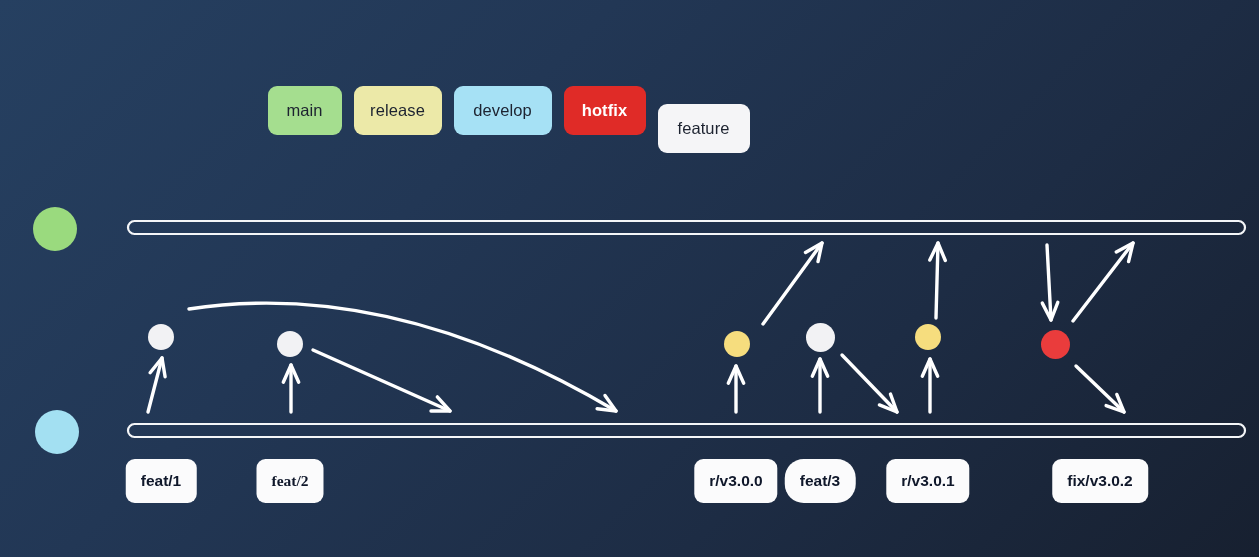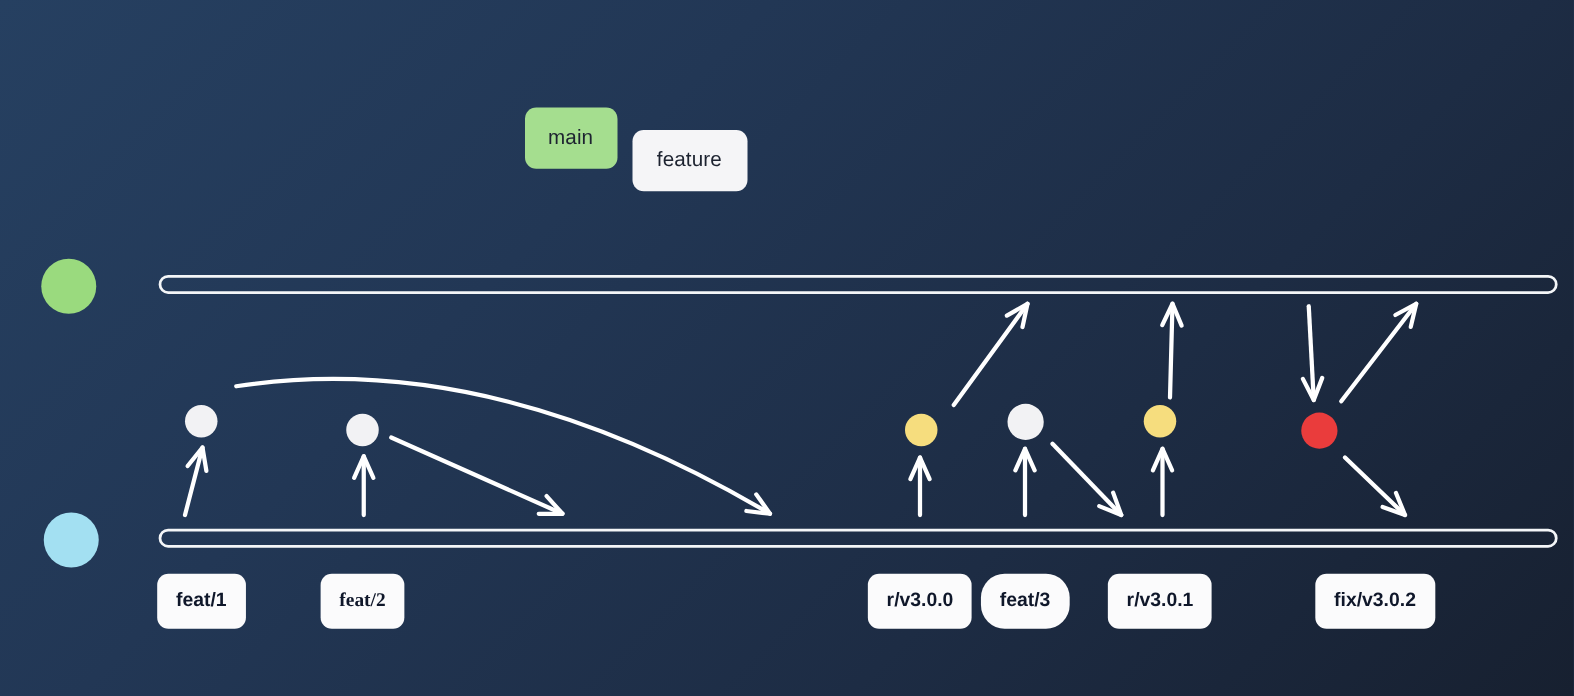--- a/index.html
+++ b/index.html
@@ -109,20 +109,23 @@
     stroke-linejoin: round;
   }
 </style>
 </head>
 <body>
 
 <div id="stage" style="background: linear-gradient(135deg, rgb(38, 64, 97) 0%, rgb(34, 55, 85) 34%, rgb(29, 44, 68) 68%, rgb(23, 32, 48) 100%);">
 
   <div id="legend">
       <div class="legend-chip" style="background: rgb(165, 222, 143); color: rgb(29, 35, 48); width: 74px;">main</div>
+      <div class="legend-chip" style="background: rgb(236, 233, 168); color: rgb(29, 35, 48); width: 88px;">release</div>
+      <div class="legend-chip" style="background: rgb(166, 225, 245); color: rgb(29, 35, 48); width: 98px;">develop</div>
+      <div class="legend-chip bold" style="background: rgb(224, 43, 39); color: rgb(255, 255, 255); width: 82px;">hotfix</div>
       <div class="legend-chip" style="background: rgb(245, 245, 247); color: rgb(29, 35, 48); width: 92px; margin-top: 36px;">feature</div>
     </div>
 
   <div id="lane-markers">
       <div class="lane-dot" style="background: rgb(154, 218, 126); width: 44px; height: 44px; left: 33px; top: 207px;"></div>
       <div class="lane-dot" style="background: rgb(163, 224, 242); width: 44px; height: 44px; left: 35px; top: 410px;"></div>
     </div>
 
   <svg id="overlay" viewBox="0 0 1259 557" xmlns="http://www.w3.org/2000/svg">
     <g id="rails">

